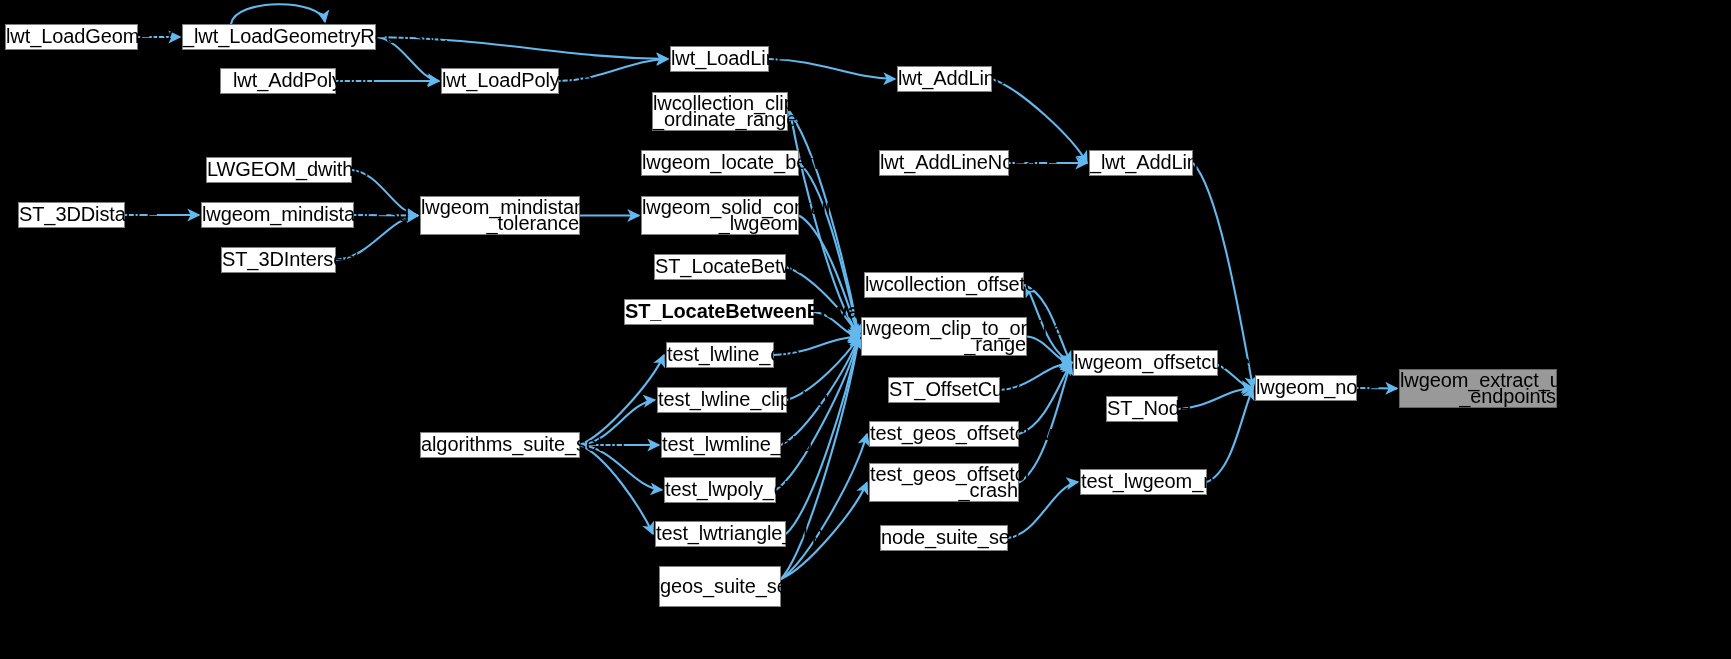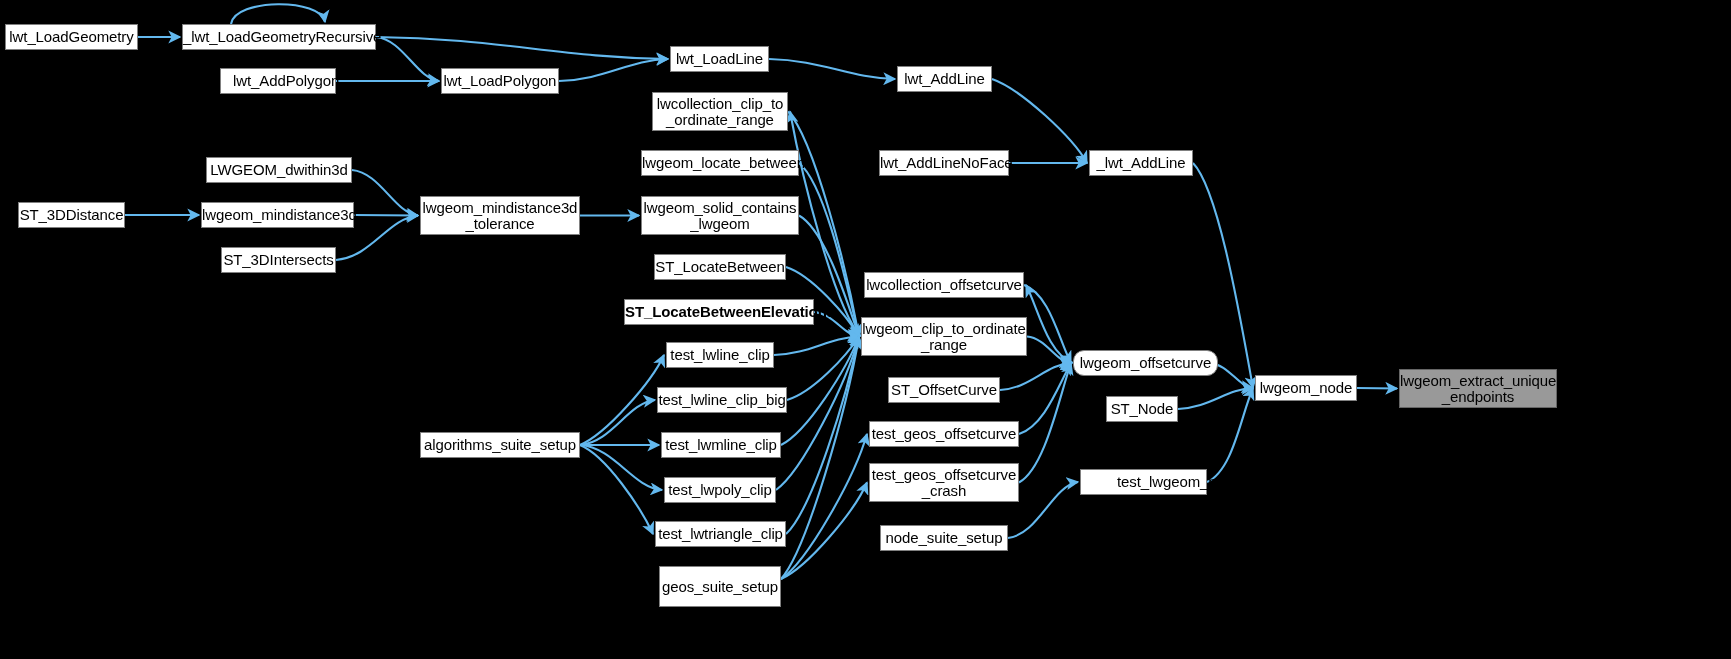--- a/index.html
+++ b/index.html
@@ -23,26 +23,26 @@
     width: 1731px;
     height: 659px;
     pointer-events: none;
   }
   .node {
     position: absolute;
     box-sizing: border-box;
     background: #ffffff;
     border: 1px solid #808080;
     color: #000000;
-    font-size: 15px;
+    font-size: 20px;
     line-height: 15.5px;
     display: flex;
     align-items: center;
     justify-content: center;
-    text-align: center;
+    text-align: right;
     white-space: pre;
     letter-spacing: -0.1px;
     cursor: pointer;
     z-index: 5;
   }
   .node.highlight {
     background: #999999;
     border: 1px solid #666666;
   }
   .node .lbl {
@@ -129,31 +129,31 @@
 _tolerance</span></div>
       <div class="node" style="left: 641px; top: 196px; width: 158px; height: 39px;"><span class="lbl">lwgeom_solid_contains
 _lwgeom</span></div>
       <div class="node" style="left: 221px; top: 247px; width: 115px; height: 26px;"><span class="lbl">ST_3DIntersects</span></div>
       <div class="node" style="left: 654px; top: 254px; width: 132px; height: 26px;"><span class="lbl">ST_LocateBetween</span></div>
       <div class="node" style="left: 864px; top: 272px; width: 160px; height: 26px;"><span class="lbl">lwcollection_offsetcurve</span></div>
       <div class="node" style="left: 624px; top: 299px; width: 190px; height: 26px; font-weight: bold;"><span class="lbl">ST_LocateBetweenElevations</span></div>
       <div class="node" style="left: 861px; top: 317px; width: 166px; height: 39px;"><span class="lbl">lwgeom_clip_to_ordinate
 _range</span></div>
       <div class="node" style="left: 666px; top: 342px; width: 108px; height: 26px;"><span class="lbl">test_lwline_clip</span></div>
-      <div class="node" style="left: 1073px; top: 350px; width: 145px; height: 26px; border-radius: 11px;"><span class="lbl">lwgeom_offsetcurve</span></div>
+      <div class="node" style="left: 1073px; top: 350px; width: 145px; height: 26px;"><span class="lbl">lwgeom_offsetcurve</span></div>
       <div class="node" style="left: 1255px; top: 375px; width: 102px; height: 26px;"><span class="lbl">lwgeom_node</span></div>
       <div class="node highlight" style="left: 1399px; top: 369px; width: 158px; height: 39px;"><span class="lbl">lwgeom_extract_unique
 _endpoints</span></div>
       <div class="node" style="left: 888px; top: 377px; width: 112px; height: 26px;"><span class="lbl">ST_OffsetCurve</span></div>
       <div class="node" style="left: 657px; top: 387px; width: 130px; height: 26px;"><span class="lbl">test_lwline_clip_big</span></div>
       <div class="node" style="left: 1106px; top: 396px; width: 72px; height: 26px;"><span class="lbl">ST_Node</span></div>
       <div class="node" style="left: 869px; top: 421px; width: 150px; height: 26px;"><span class="lbl">test_geos_offsetcurve</span></div>
       <div class="node" style="left: 420px; top: 432px; width: 160px; height: 26px;"><span class="lbl">algorithms_suite_setup</span></div>
       <div class="node" style="left: 661px; top: 432px; width: 120px; height: 26px;"><span class="lbl">test_lwmline_clip</span></div>
-      <div class="node" style="left: 1080px; top: 469px; width: 127px; height: 26px; padding-left: 36px;"><span class="lbl">test_lwgeom_node</span></div>
+      <div class="node" style="left: 1080px; top: 469px; width: 127px; height: 26px;"><span class="lbl">test_lwgeom_node</span></div>
       <div class="node" style="left: 869px; top: 463px; width: 150px; height: 39px;"><span class="lbl">test_geos_offsetcurve
 _crash</span></div>
       <div class="node" style="left: 664px; top: 477px; width: 112px; height: 26px;"><span class="lbl">test_lwpoly_clip</span></div>
       <div class="node" style="left: 655px; top: 521px; width: 131px; height: 26px;"><span class="lbl">test_lwtriangle_clip</span></div>
       <div class="node" style="left: 880px; top: 525px; width: 128px; height: 26px;"><span class="lbl">node_suite_setup</span></div>
       <div class="node" style="left: 659px; top: 566px; width: 122px; height: 41px;"><span class="lbl">geos_suite_setup</span></div>
     </div>
 
 </div>
 

